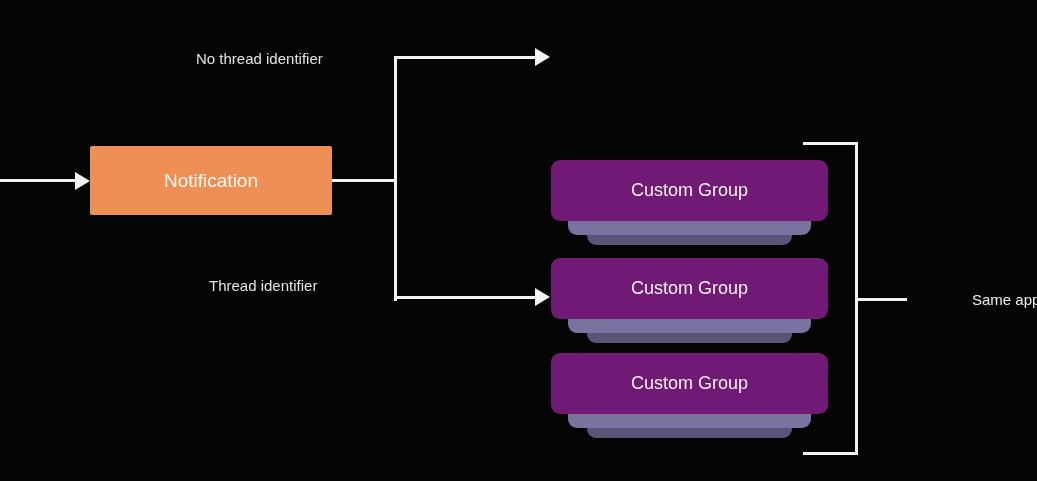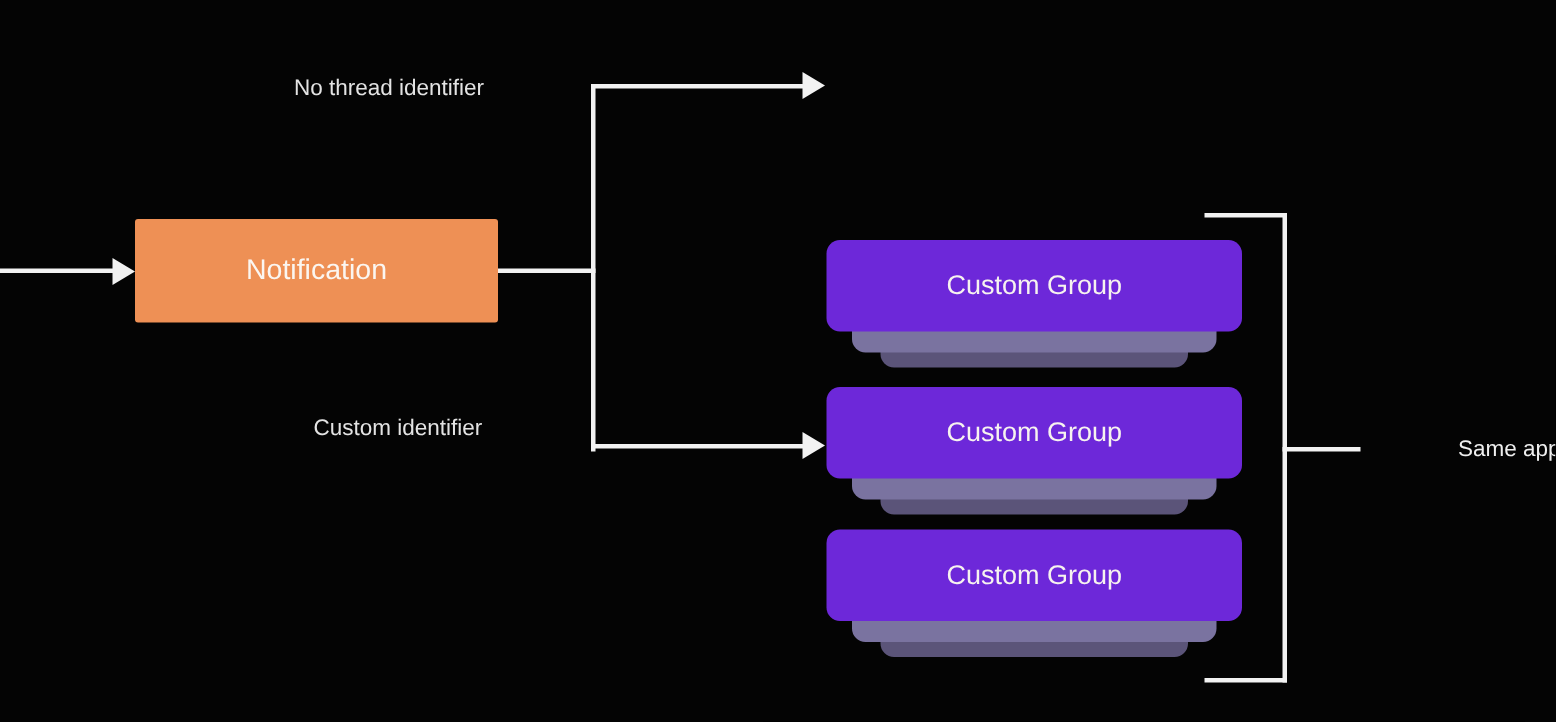--- a/index.html
+++ b/index.html
@@ -42,21 +42,21 @@
     position:absolute;left:17px;right:17px;top:8px;height:67px;
     border-radius:9px;z-index:2;
   }
   .stack .shadow2{
     position:absolute;left:36px;right:36px;top:12px;height:73px;
     border-radius:9px;z-index:1;
   }
   .red  .main{background:#D95B6B;}
   .red  .shadow1{background:#AA4B59;}
   .red  .shadow2{background:#823A46;}
-  .purple .main{background:#6d28d9;}
+  .purple .main{background:#701a75;}
   .purple .shadow1{background:#7A73A0;}
   .purple .shadow2{background:#5B5479;}
   
   .flabel{
     position:absolute;color:#E3E3E3;font-size:15px;line-height:22px;
     white-space:nowrap;
   }
 </style>
 </head>
 <body>
@@ -73,21 +73,21 @@
   <div class="line h" style="left:332px;top:179px;width:65px;"></div>
 
   <div class="line v" style="left:394px;top:56px;height:245px;"></div>
 
   <div class="line h" style="left:394px;top:56px;width:143px;"></div>
   <div class="arrowhead" style="left:535px;top:48px;"></div>
   <div class="flabel" style="left:196px;top:48px;">No thread identifier</div>
 
   <div class="line h" style="left:394px;top:296px;width:143px;"></div>
   <div class="arrowhead" style="left:535px;top:288px;"></div>
-  <div class="flabel" style="left:209px;top:275px;">Custom identifier</div>
+  <div class="flabel" style="left:209px;top:275px;">Thread identifier</div>
 
 
   <div class="stack purple" style="left:551px;top:160px;">
     <div class="shadow2"></div>
     <div class="shadow1"></div>
     <div class="main">
       <span>Custom Group</span>
     </div>
   </div>
 

